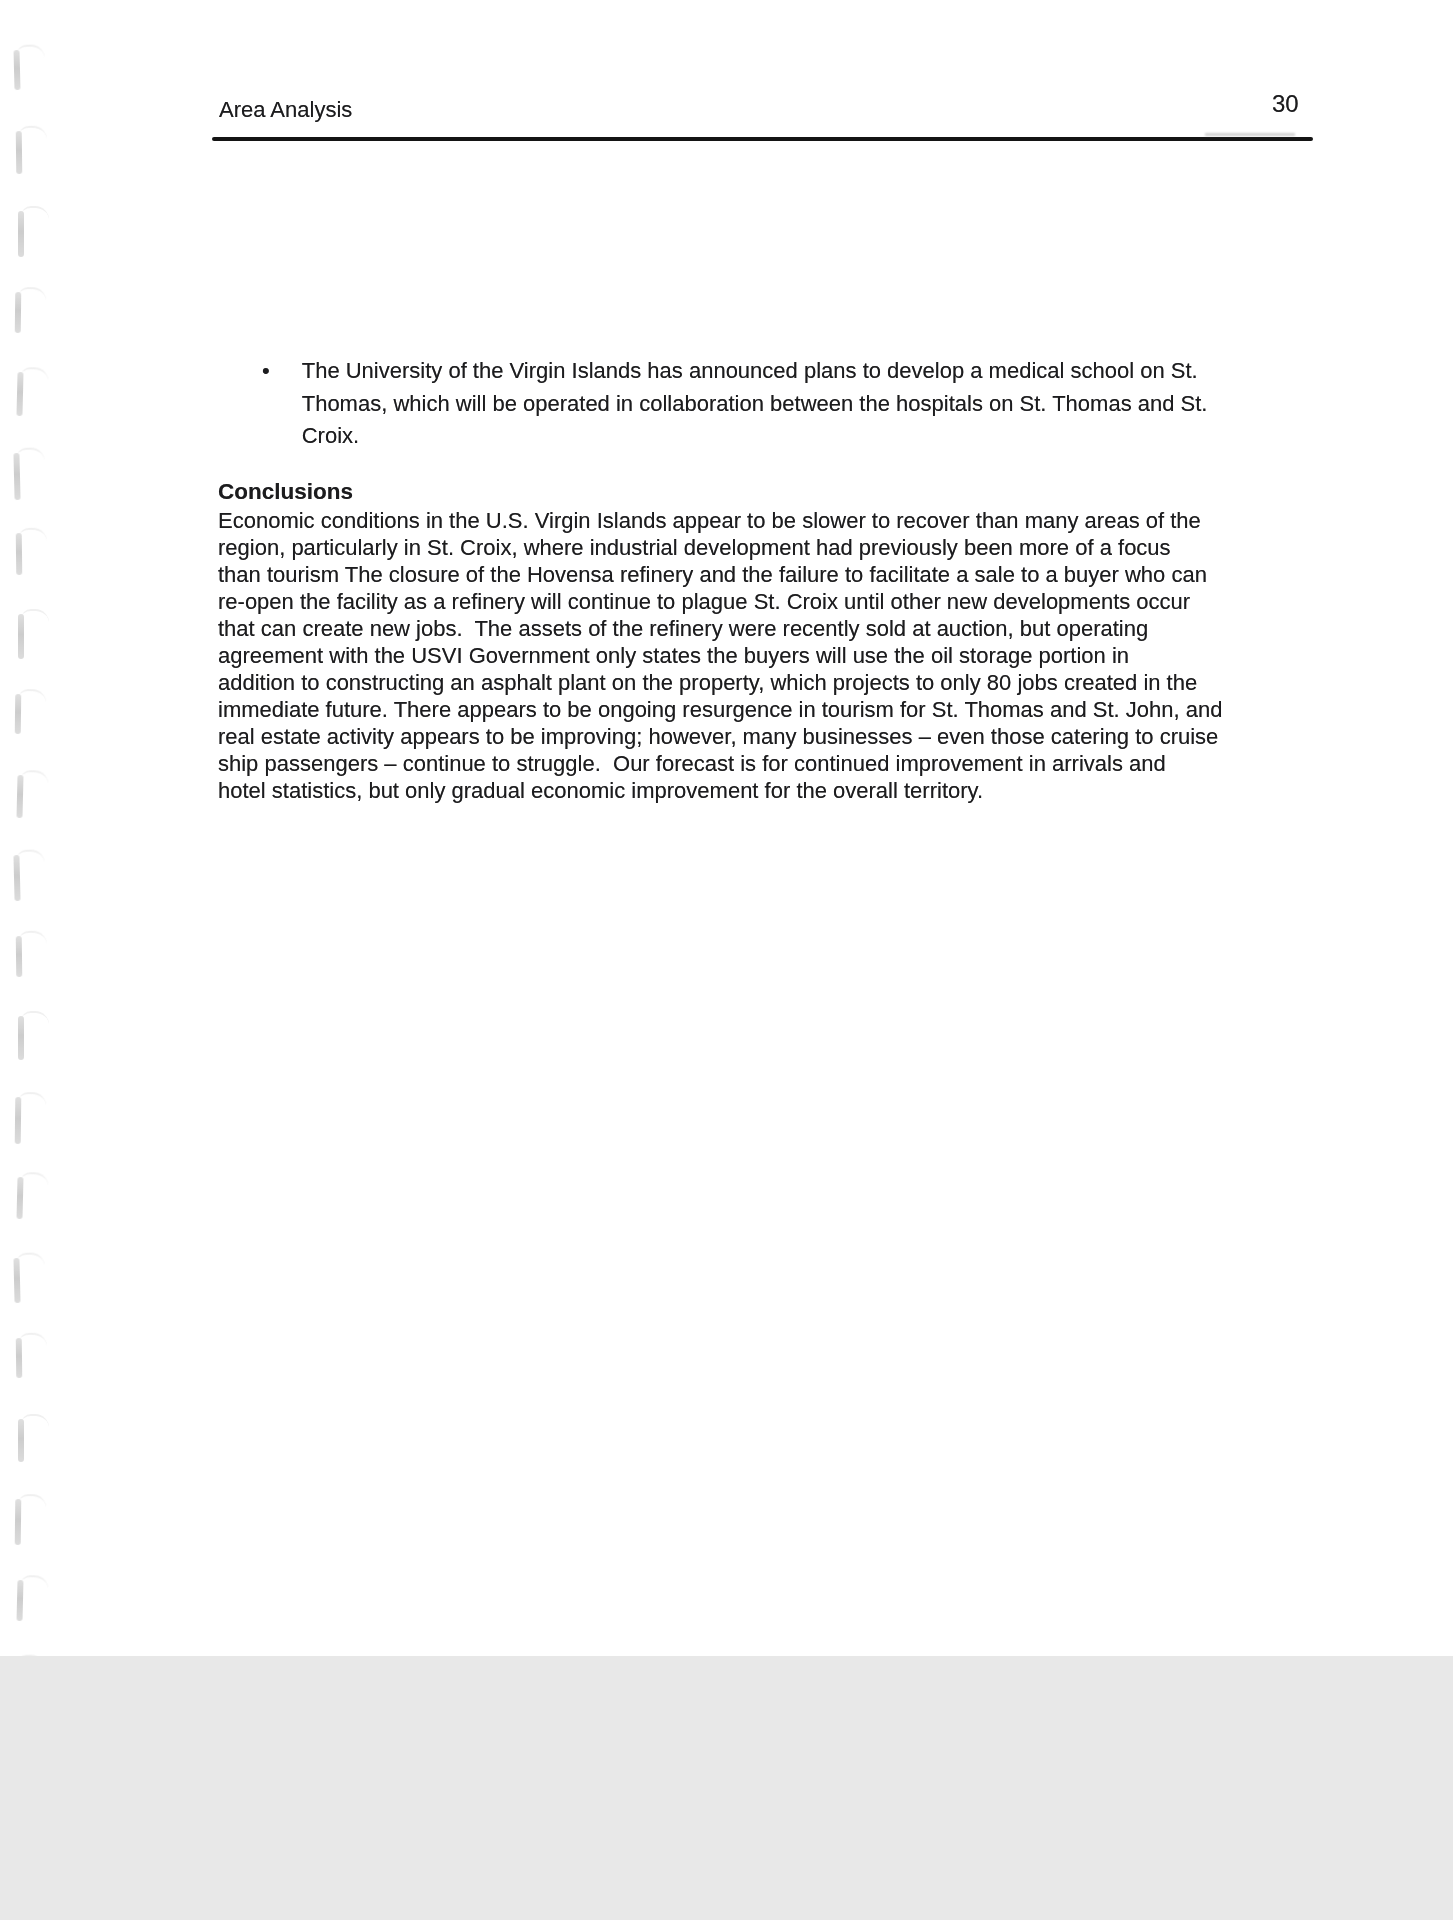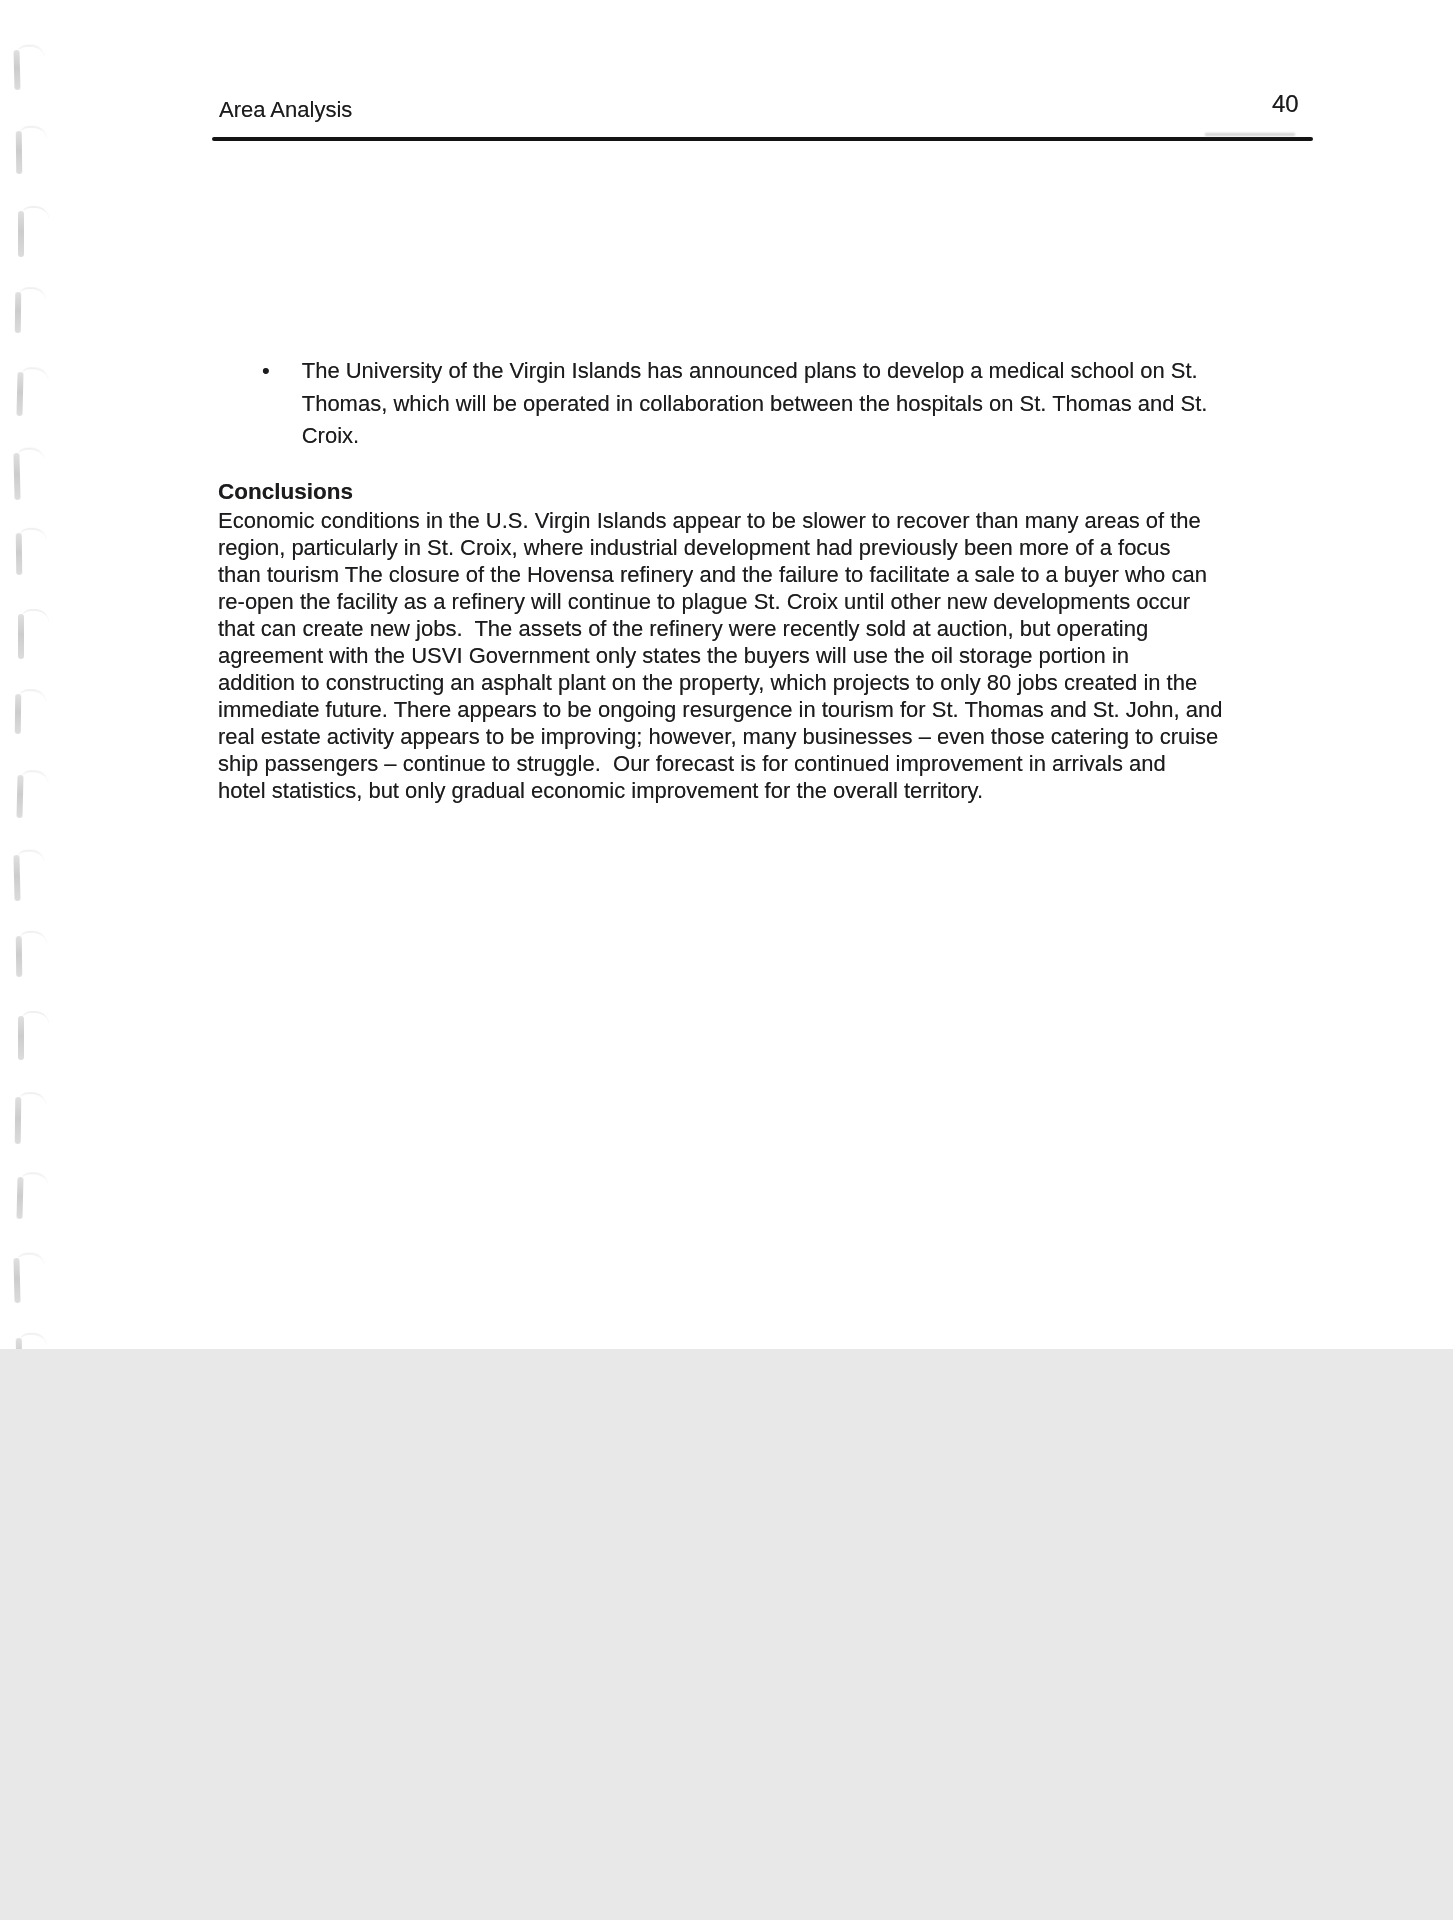--- a/index.html
+++ b/index.html
@@ -1,18 +1,18 @@
 <!DOCTYPE html>
 <html><head>
 <meta charset="utf-8">
 <style>
   html,body{margin:0;padding:0;background:#e8e8e8;}
   .page{
     position:relative;
-    width:1453px;height:1349px;
+    width:1453px;height:1656px;
     margin:0 auto;
     background:#ffffff;
     font-family:"Liberation Sans","DejaVu Sans",sans-serif;
     color:#1c1c1e;
     overflow:hidden;
     text-shadow:0 0 .4px rgba(20,20,20,.55);
   }
   
   .header-title{position:absolute;left:219px;top:97px;font-size:22px;}
   .page-number{position:absolute;left:1272px;top:90px;font-size:24px;}
@@ -59,21 +59,21 @@
       <div class="bind-mark" style="top: 1338px; left: 16px; height: 40px; transform: rotate(-0.7deg);"></div>
       <div class="bind-mark" style="top: 1418.5px; left: 18px; height: 43px; transform: rotate(0deg);"></div>
       <div class="bind-mark" style="top: 1499px; left: 15px; height: 46px; transform: rotate(0.7deg);"></div>
       <div class="bind-mark" style="top: 1579.5px; left: 17px; height: 41px; transform: rotate(1.4deg);"></div>
       <div class="bind-mark" style="top: 1660px; left: 14px; height: 44px; transform: rotate(-1.4deg);"></div>
       <div class="bind-mark" style="top: 1740.5px; left: 16px; height: 47px; transform: rotate(-0.7deg);"></div>
       <div class="bind-mark" style="top: 1821px; left: 18px; height: 42px; transform: rotate(0deg);"></div>
     </div>
 
   <div class="header-title">Area Analysis</div>
-  <div class="page-number">40</div>
+  <div class="page-number">30</div>
   <div class="header-rule"></div>
 
 
   <div class="bullet-row">
     <span class="bullet-marker">•</span>
     <span class="lines">The University of the Virgin Islands has announced plans to develop a medical school on St.
 Thomas, which will be operated in collaboration between the hospitals on St. Thomas and St.
 Croix.</span>
   </div>
 

